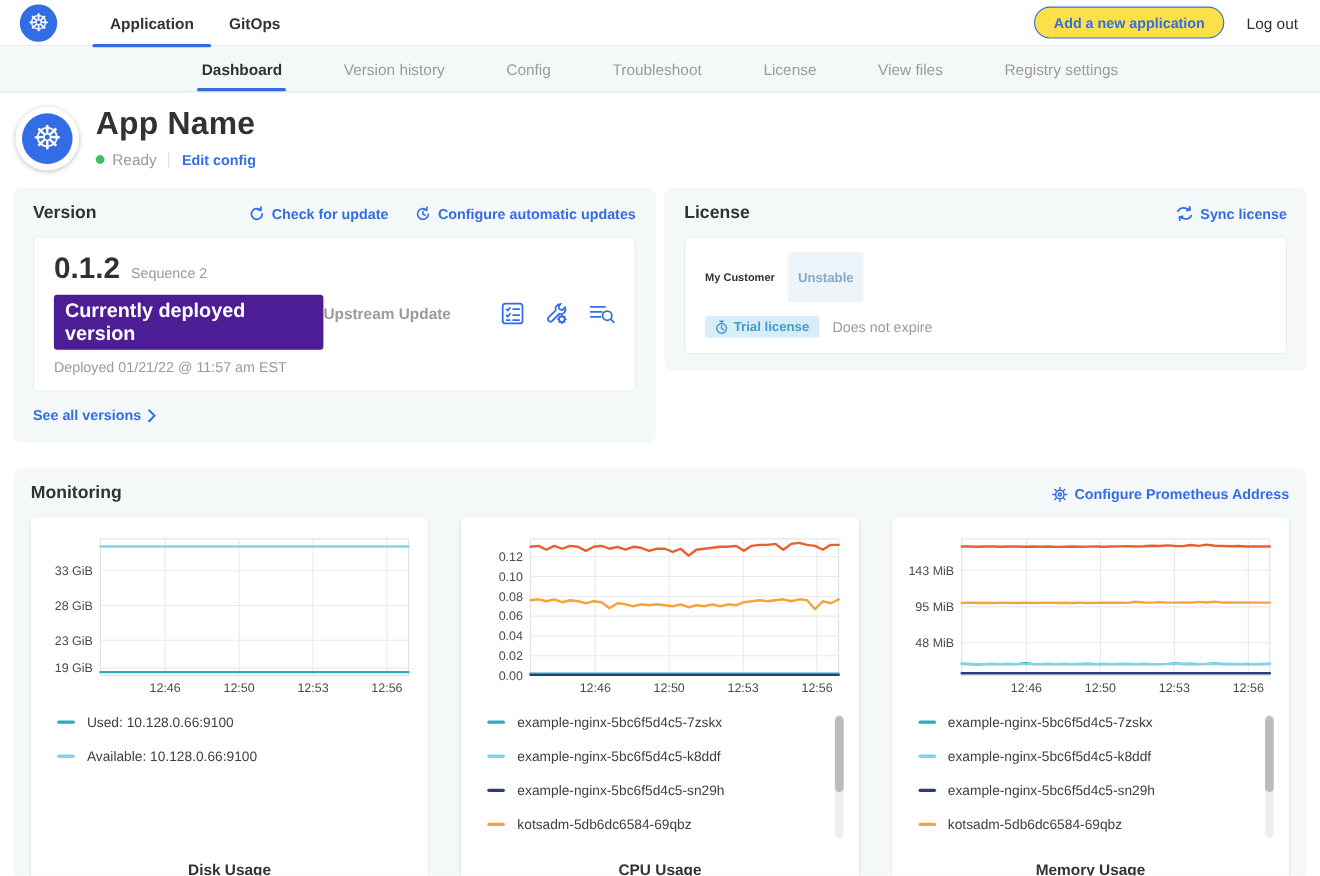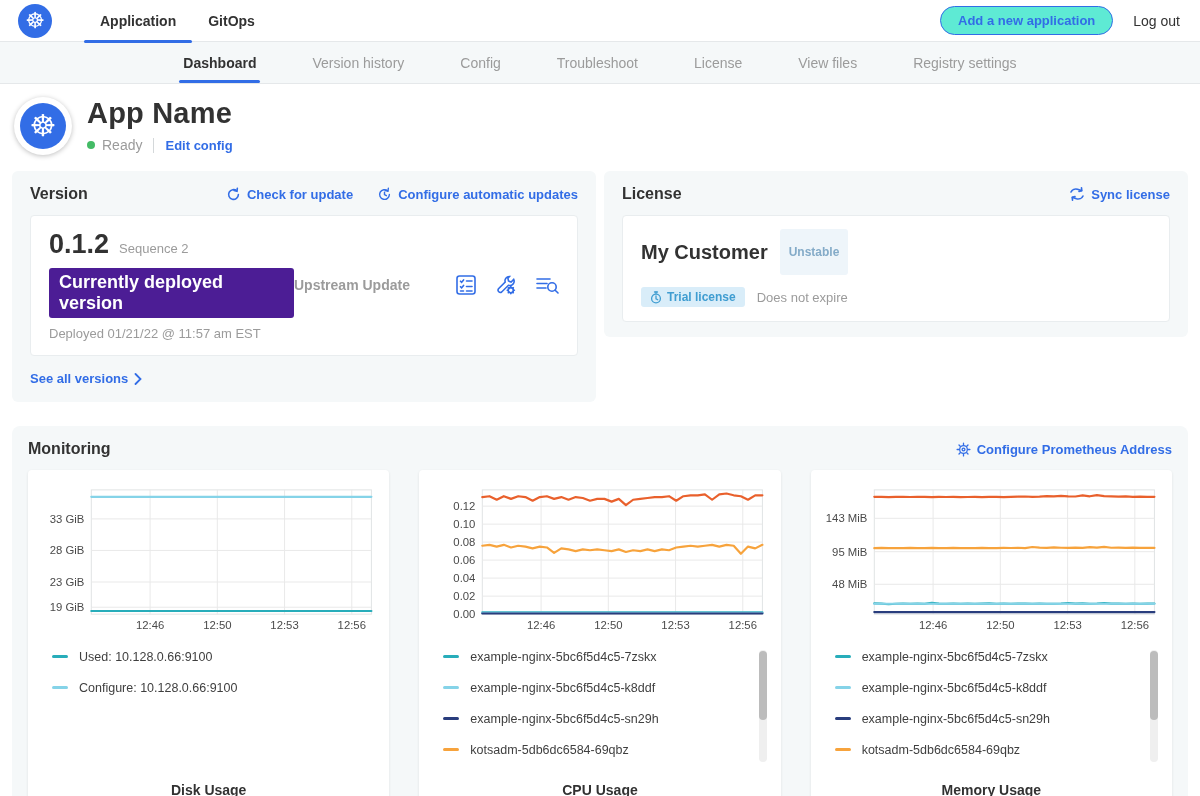--- a/index.html
+++ b/index.html
@@ -5,21 +5,21 @@
   * { box-sizing: border-box; margin: 0; padding: 0; }
   html,body { width:1200px; height:796px; background:#fff; font-family:"Liberation Sans", sans-serif; color:#323232; overflow:hidden; }
 
   
   .topnav { height:42px; display:flex; align-items:center; padding:0 20px 0 18px; border-bottom:1px solid #e5e8ea; background:#fff; }
   .k8s-logo { width:34px; height:34px; border-radius:50%; background:#326de6; display:flex; align-items:center; justify-content:center; color:#fff; font-size:22px; line-height:1; }
   .topnav nav { display:flex; height:42px; margin-left:32px; }
   .top-tab { position:relative; display:flex; align-items:center; padding:0 16px; font-size:14px; font-weight:700; color:#323232; cursor:pointer;text-align:center; }
   .top-tab.active::after { content:""; position:absolute; left:0; right:0; bottom:-1px; height:3px; background:#326de6; border-radius:2px; }
   .spacer { flex:1; }
-  .add-btn { border:1px solid #326de6; color:#326de6; background:#5eead4; border-radius:17px; height:29px; padding:0 17px; font-size:13px; font-weight:700; font-family:inherit; cursor:pointer;text-align:right; }
+  .add-btn { border:1px solid #326de6; color:#326de6; background:#fde047; border-radius:17px; height:29px; padding:0 17px; font-size:13px; font-weight:700; font-family:inherit; cursor:pointer;text-align:right; }
   .logout { margin-left:20px; font-size:14px; color:#323232; cursor:pointer; text-decoration:none; }
 
   
   .subnav { height:42px; background:#f5f8f9; border-bottom:1px solid #e5e8ea; display:flex; justify-content:center; }
   .sub-item { position:relative; display:flex; align-items:center; padding:0 4px; margin:0 24px; font-size:14px; color:#9b9b9b; cursor:pointer; }
   .sub-item.active { color:#323232; font-weight:700; }
   .sub-item.active::after { content:""; position:absolute; left:0; right:0; bottom:0; height:3px; background:#326de6; border-radius:2px; }
 
   
   .app-header { display:flex; align-items:flex-start; padding:13px 20px 16px 14px; }
@@ -47,21 +47,21 @@
   .ver-number { font-size:27px; font-weight:700; }
   .ver-seq { font-size:13px; color:#9b9b9b; margin-left:10px; }
   .badge-green { display:inline-block; margin-top:8px; background:#4c1d95; color:#fff; font-size:18px; font-weight:700; padding:4px 10px; border-radius:3px; }
   .deployed { margin-top:8px; font-size:13px; color:#9b9b9b; }
   .ver-source { flex:1; font-size:14px; font-weight:700; color:#9b9b9b; }
   .ver-icons { display:flex; gap:18px; }
   .icon-btn { background:none; border:none; cursor:pointer; padding:0; display:flex; }
   .panel-foot { margin-top:13px; }
 
   .lic-row1 { display:flex; align-items:center; }
-  .lic-customer { font-size:20px; font-weight:700; }
+  .lic-customer { font-size:10px; font-weight:700; }
   .badge-channel { margin-left:12px; background:#eef5fa; color:#84abc8; font-size:12px; font-weight:600; padding:16px 9px; border-radius:3px; }
   .lic-row2 { display:flex; align-items:center; margin-top:12px; }
   .badge-trial { display:inline-flex; align-items:center; gap:5px; background:#d9edf9; color:#3f9dd1; font-size:12px; font-weight:700; padding:3px 9px; border-radius:3px; }
   .expiry { margin-left:12px; font-size:13px; color:#9b9b9b; }
 
   
   .monitoring { margin:24px 12px 12px; background:#f5f8f9; border-radius:8px; padding:14px 16px 16px; }
   .charts-grid { display:grid; grid-template-columns:repeat(3,1fr); gap:30px; }
   .chart-card { background:#fff; border-radius:4px; box-shadow:0 1px 3px rgba(0,0,0,.09); padding:12px 12px 14px; display:flex; flex-direction:column; }
   .chart-card svg.plot { width:100%; display:block; }
@@ -293,21 +293,21 @@
           <polyline points="52.0,130.8 336.0,130.8" fill="none" stroke="#28adba" stroke-width="2.2" stroke-linejoin="round" stroke-linecap="round"></polyline>
           <polyline points="52.0,15.0 336.0,15.0" fill="none" stroke="#85d3e8" stroke-width="2.2" stroke-linejoin="round" stroke-linecap="round"></polyline>
         </svg>
       <div class="legend">
           <div class="legend-item">
             <span class="legend-dash" style="background: rgb(40, 173, 186);"></span>
             <span class="legend-label">Used: 10.128.0.66:9100</span>
           </div>
           <div class="legend-item">
             <span class="legend-dash" style="background: rgb(133, 211, 232);"></span>
-            <span class="legend-label">Configure: 10.128.0.66:9100</span>
+            <span class="legend-label">Available: 10.128.0.66:9100</span>
           </div>
         </div>
       <div class="chart-title">Disk Usage</div>
     </div>
 
     <div class="chart-card">
       <svg class="plot" viewBox="0 0 342 158">
           <rect x="52" y="8" width="284" height="126" fill="none" stroke="#e0e3e4" stroke-width="1"></rect>
           <line x1="111.64" y1="8" x2="111.64" y2="134" stroke="#e9e9e9" stroke-width="1"></line>
           <text x="111.64" y="149" text-anchor="middle" font-size="11.5" fill="#4a4a4a" font-family="Liberation Sans, sans-serif">12:46</text>

